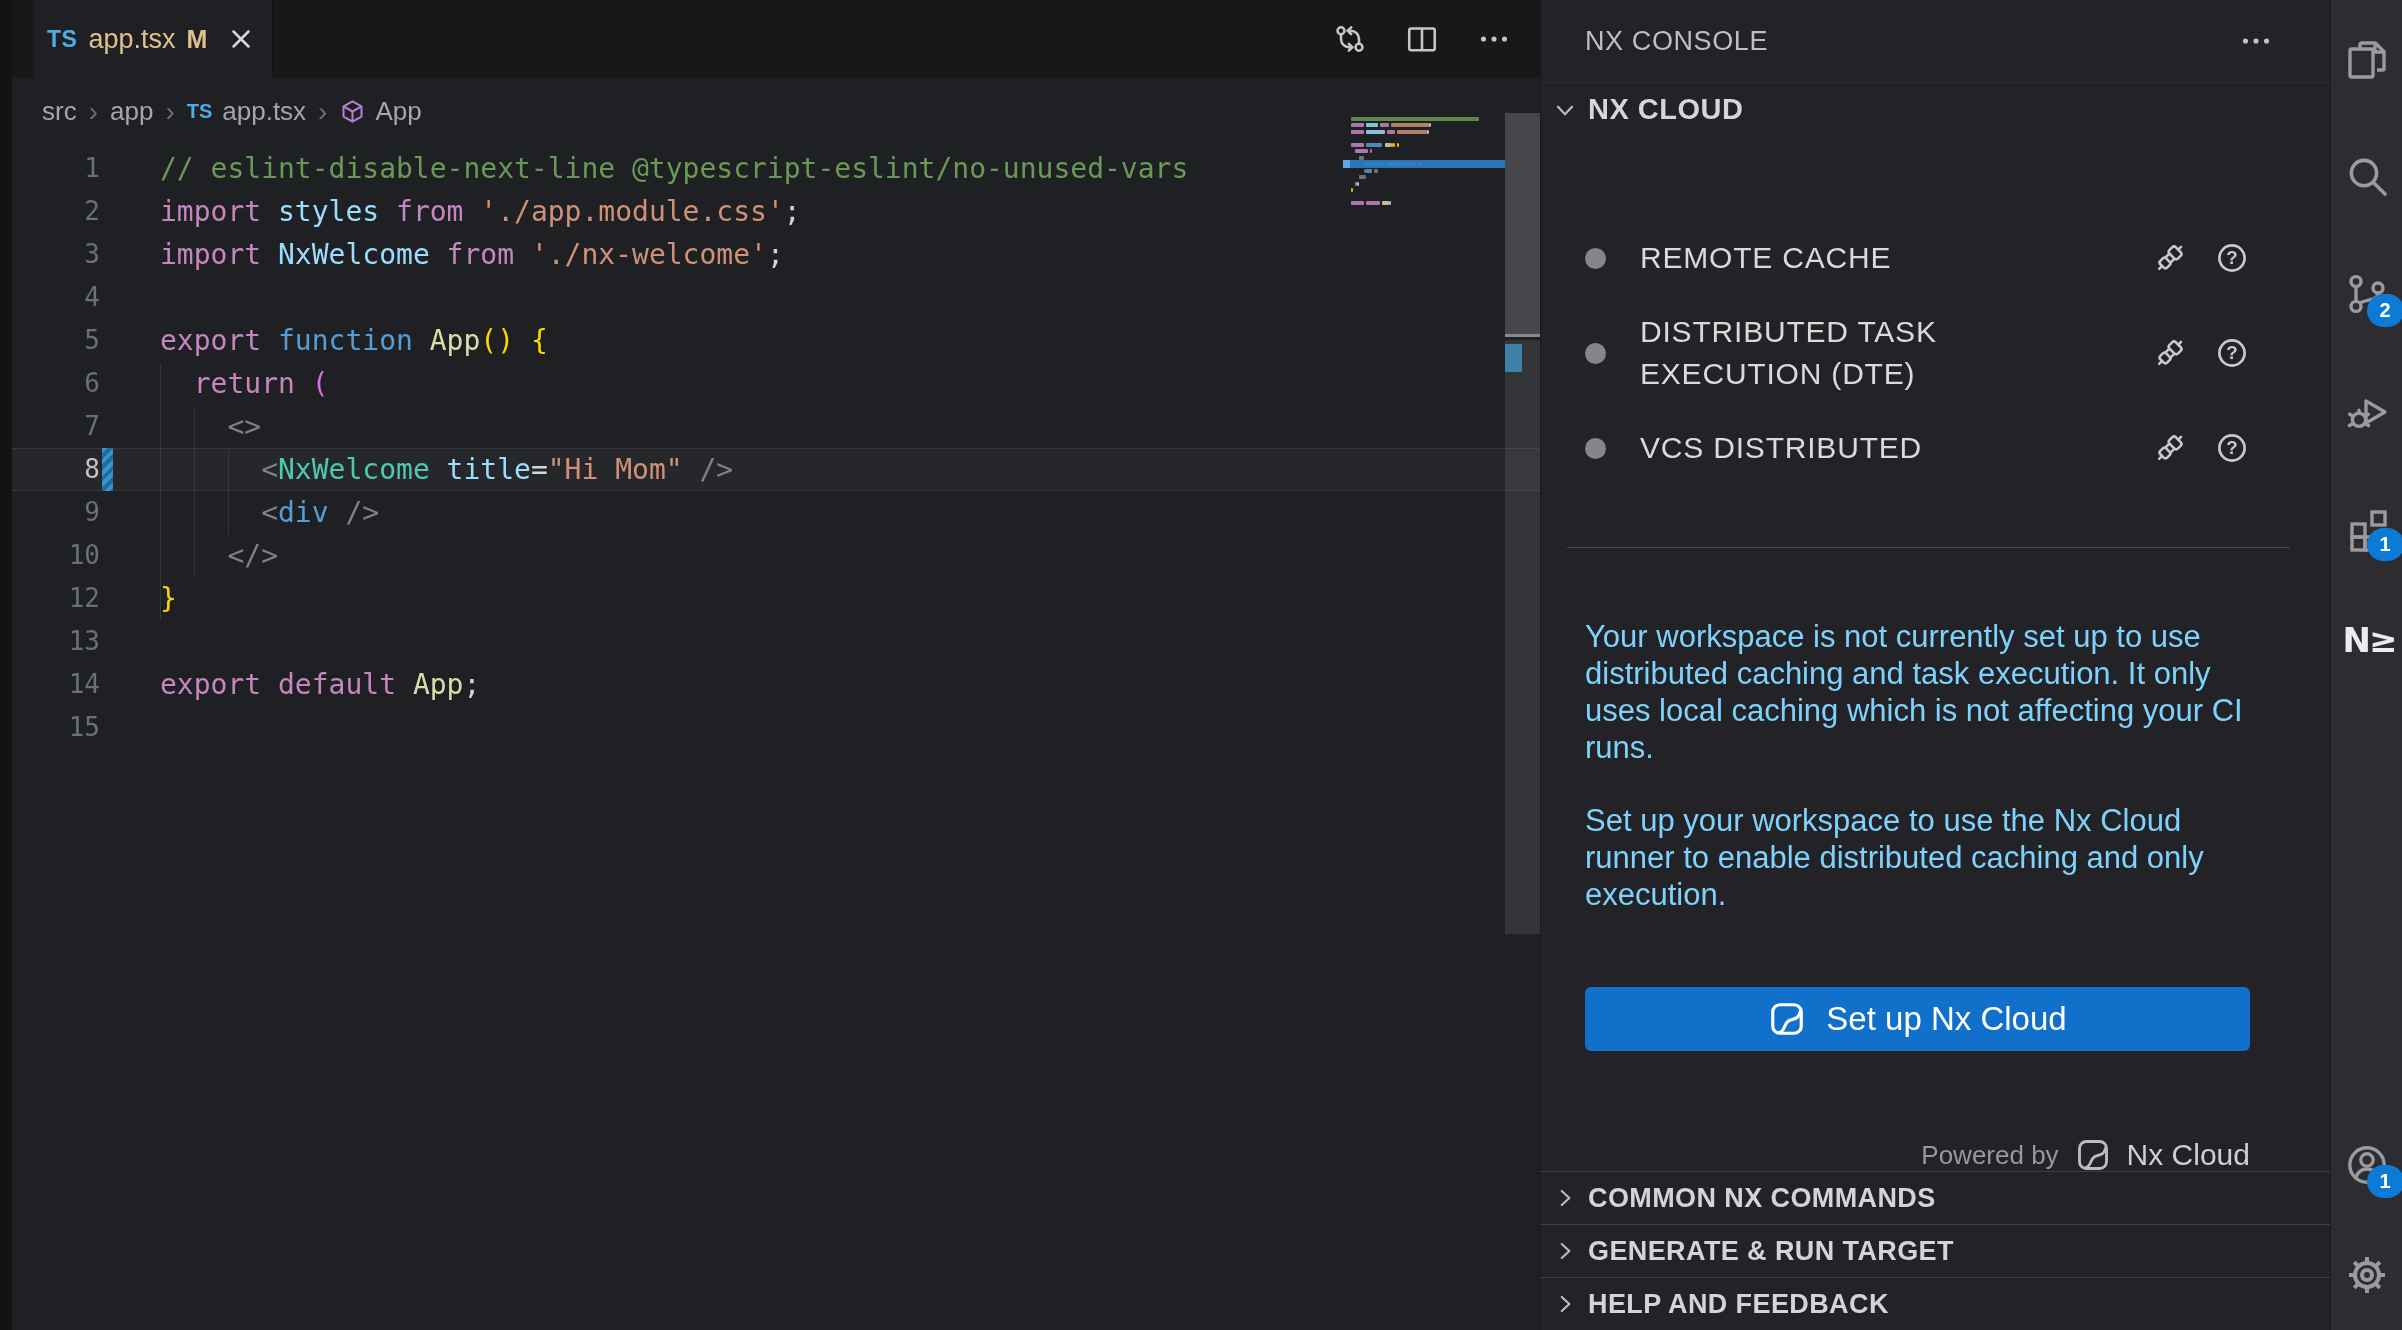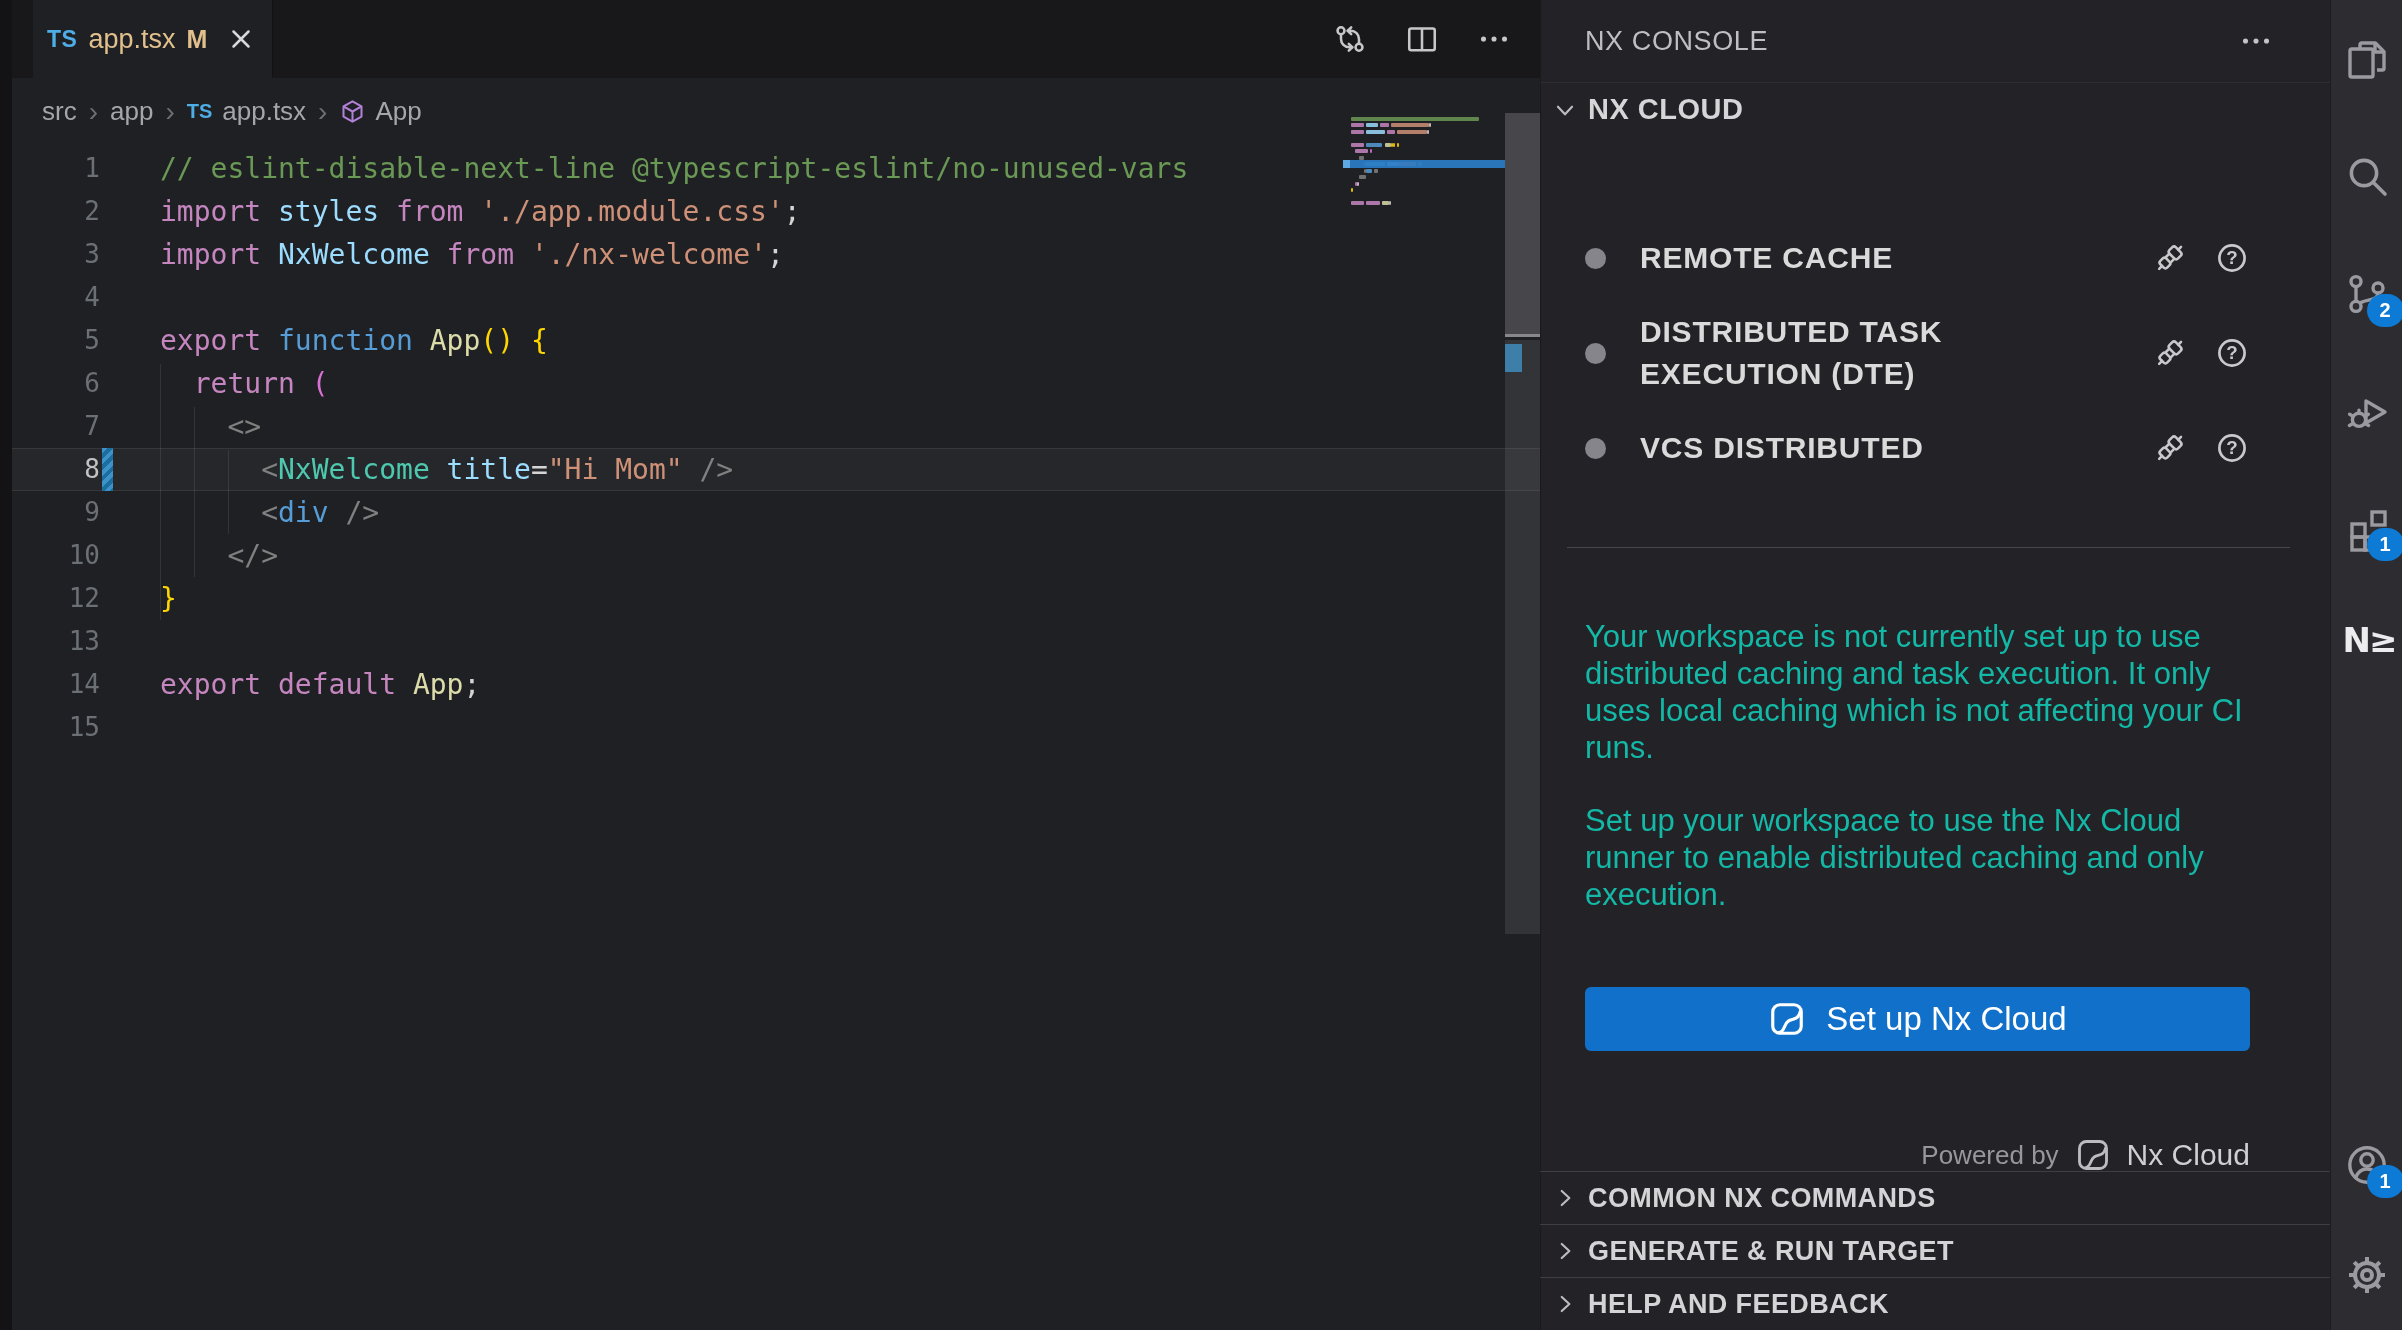--- a/index.html
+++ b/index.html
@@ -63,25 +63,25 @@
   .panel-header{height:82px;display:flex;align-items:center;padding:0 56px 0 45px}
   .panel-title{flex:1;color:#bfbfc3;font-size:27px;letter-spacing:.6px}
   .pane-row{height:54px;display:flex;align-items:center;padding-left:12px;gap:10px;cursor:pointer;
     border-top:1px solid rgba(255,255,255,0.055)}
   .section-label{font-weight:700;font-size:29px;color:#d6d6d8;letter-spacing:.5px}
   .chev{color:#bcbcc0;display:flex}
 
   .webview{position:absolute;top:191px;left:0;right:0;bottom:159px;padding:30px 80px 0 45px;overflow:hidden}
   .feature{display:flex;align-items:center;padding:16px 0}
   .bullet{flex:none;width:21px;height:21px;border-radius:50%;background:#85858b;margin-right:34px}
-  .feature-label{width:445px;font-weight:700;font-size:30px;letter-spacing:.8px;color:#dadadb;line-height:42px}
+  .feature-label{width:445px;font-weight:400;font-size:30px;letter-spacing:.8px;color:#dadadb;line-height:42px}
   .feature-icons{margin-left:auto;display:flex;align-items:center;gap:26px;color:#c9c9cc}
   .feature-icons .icon{cursor:pointer}
   .divider{height:1px;background:#47474c;margin:62px -40px 0 -18px}
-  .para{margin:0;color:#14b8a6;font-size:31px;line-height:37px}
+  .para{margin:0;color:#7dd3fc;font-size:31px;line-height:37px}
   .para.p1{margin-top:70px}
   .para.p2{margin-top:36px}
   .setup-btn{margin-top:74px;width:100%;height:64px;border:none;border-radius:6px;background:var(--button-blue);
     color:#fff;font-family:inherit;font-size:33px;display:flex;align-items:center;justify-content:center;gap:20px;cursor:pointer}
   .powered{margin-top:86px;display:flex;align-items:center;justify-content:flex-end;gap:16px}
   .powered-label{color:#97979c;font-size:26px}
   .powered .icon{color:#bcbcc0}
   .brand{color:#cfcfd2;font-size:30px}
 
   .bottom-sections{position:absolute;left:0;right:0;bottom:0}

